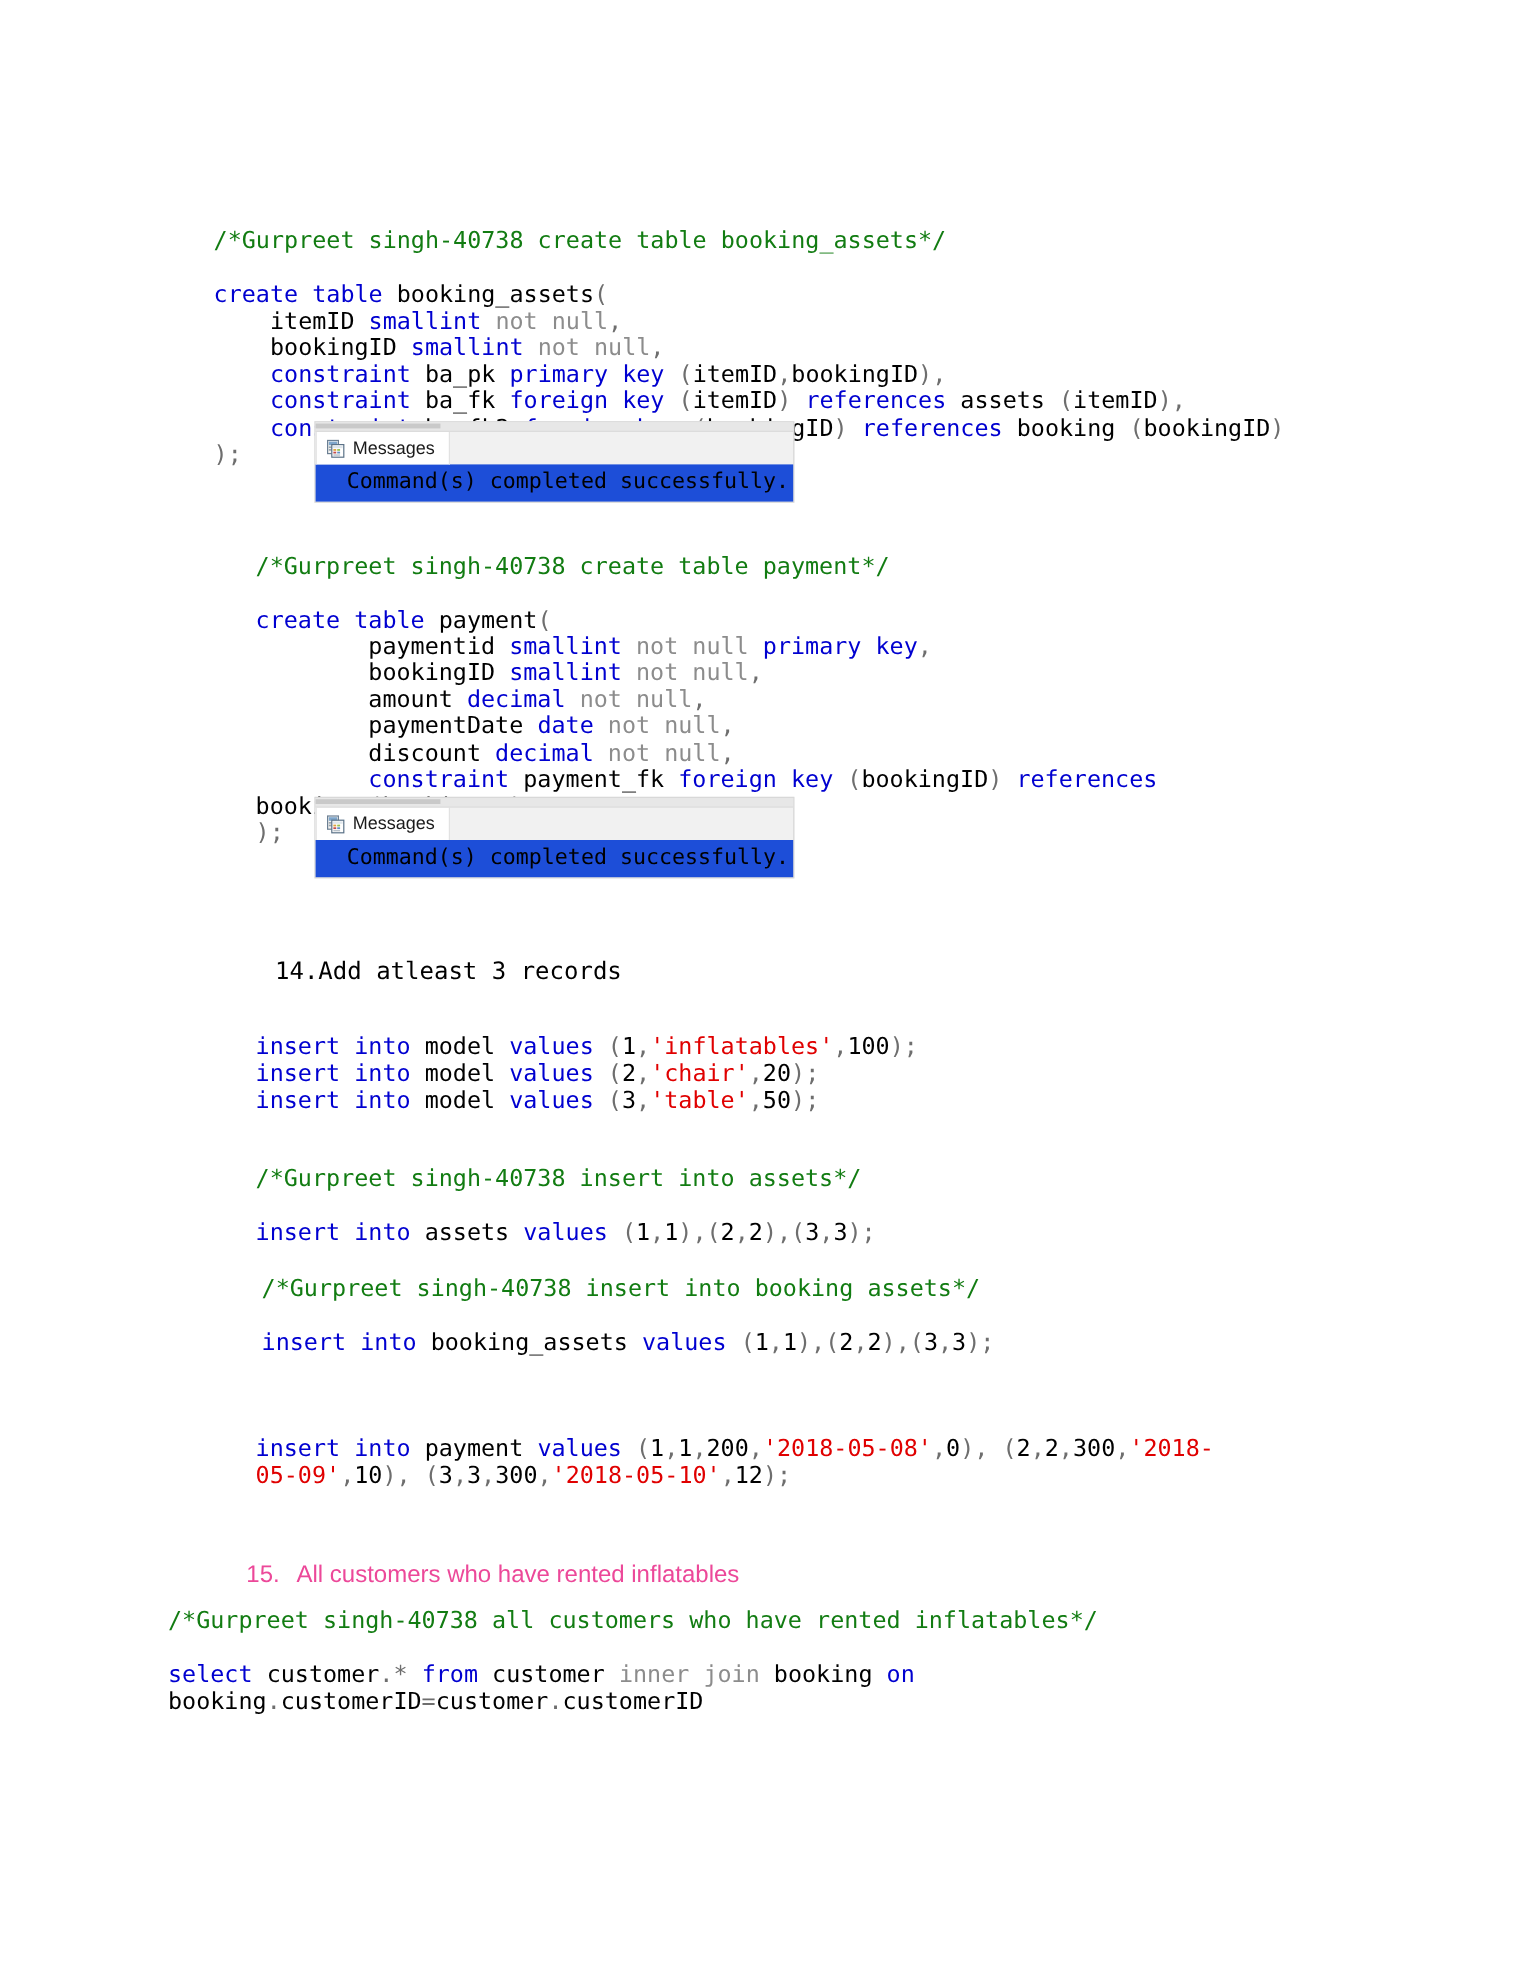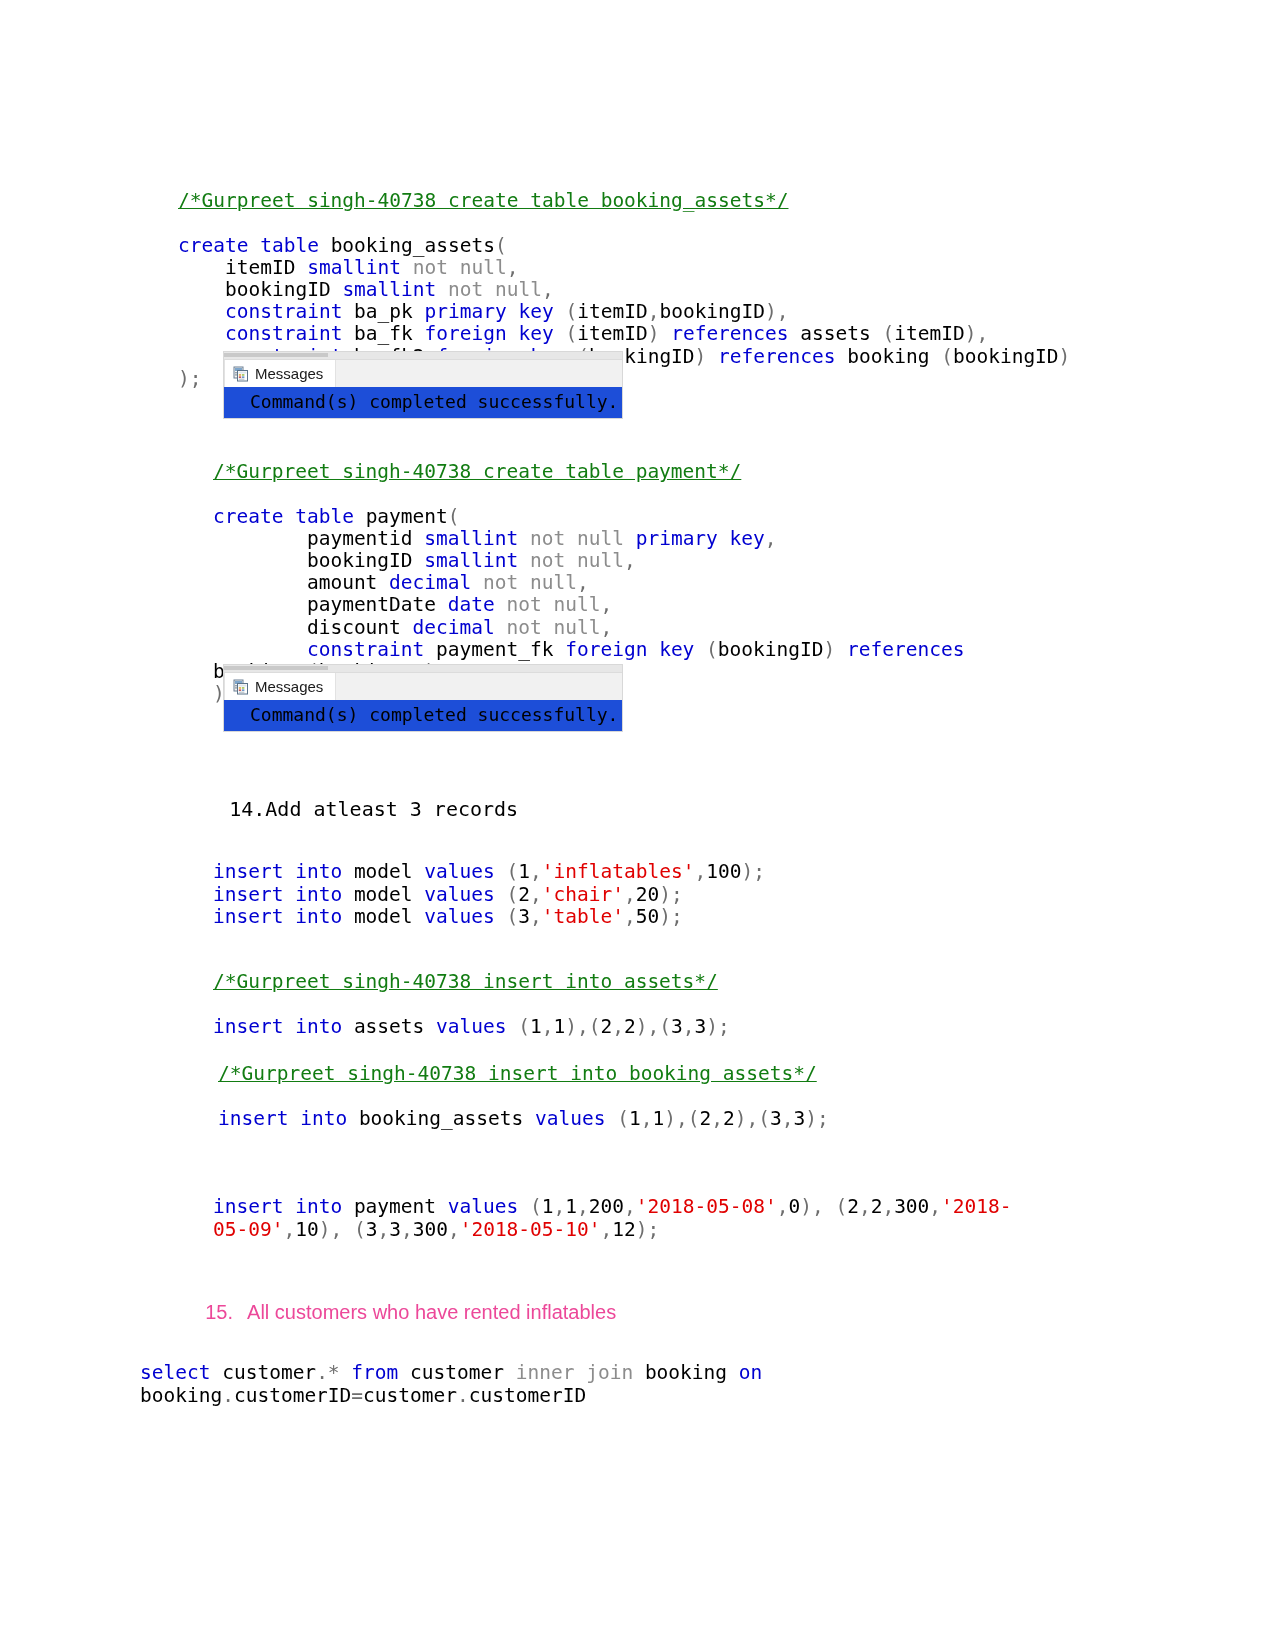--- a/index.html
+++ b/index.html
@@ -21,35 +21,36 @@
   
   .code {
     font-family: "DejaVu Sans Mono", "Liberation Mono", monospace;
     font-size: 19.5px;
     line-height: 22.2px;
     white-space: pre-wrap;
     color: #000000;
     letter-spacing: 0px;
   }
   .code .kw      { color: #0000d0; }   
-  .code .cmt     { color: #127c12; text-decoration: underline; }   
+  .code .cmt     { color: #127c12; }   
   .code .str     { color: #e00000; }   
   .code .gray    { color: #8c8c8c; }   
   .code .pun     { color: #6e6e6e; }
 
   
   .blk { position: absolute; }
 
   
   .msgpane {
     position: absolute;
     width: 400px;
     background: #f1f1f1;
     border: 1px solid #d8d8d8;
     box-sizing: border-box;
+    margin-left: 39px;
   }
   .msgpane .topstrip {
     height: 7px;
     background: #e7e7e7;
     border-bottom: 1px solid #dcdcdc;
     position: relative;
   }
   .msgpane .topstrip:after {
     content: "";
     position: absolute;
@@ -196,16 +197,17 @@
 
   <div class="blk code" style="left:213px; top:1152px; width:812px;">
 <span><br><span class="kw">insert into</span> payment <span class="kw">values</span> <span class="pun">(</span>1<span class="pun">,</span>1<span class="pun">,</span>200<span class="pun">,</span><span class="str">'2018-05-08'</span><span class="pun">,</span>0<span class="pun">),</span> <span class="pun">(</span>2<span class="pun">,</span>2<span class="pun">,</span>300<span class="pun">,</span><span class="str">'2018-05-09'</span><span class="pun">,</span>10<span class="pun">),</span> <span class="pun">(</span>3<span class="pun">,</span>3<span class="pun">,</span>300<span class="pun">,</span><span class="str">'2018-05-10'</span><span class="pun">,</span>12<span class="pun">);</span></span>
   </div>
 
   <div class="listitem-sans" style="left:183px; top:1278px;">
     <span>15.</span><span style="display:inline-block;width:14px;"></span><span>All customers who have rented inflatables</span>
   </div>
 
   <div class="blk code" style="left:140px; top:1318px; width:960px;">
+<span class="cmt">/*Gurpreet singh-40738 all customers who have rented inflatables*/</span>
 <span><br><span class="kw">select</span> customer<span class="pun">.*</span> <span class="kw">from</span> customer <span class="gray">inner join</span> booking <span class="kw">on</span><br>booking<span class="pun">.</span>customerID<span class="pun">=</span>customer<span class="pun">.</span>customerID</span>
   </div>
 
 </div>
 
 </body></html>

